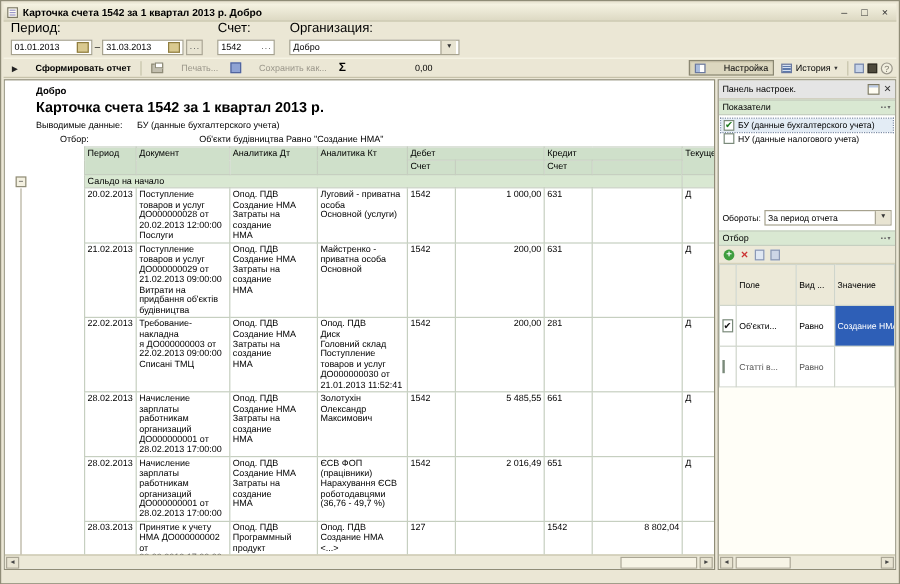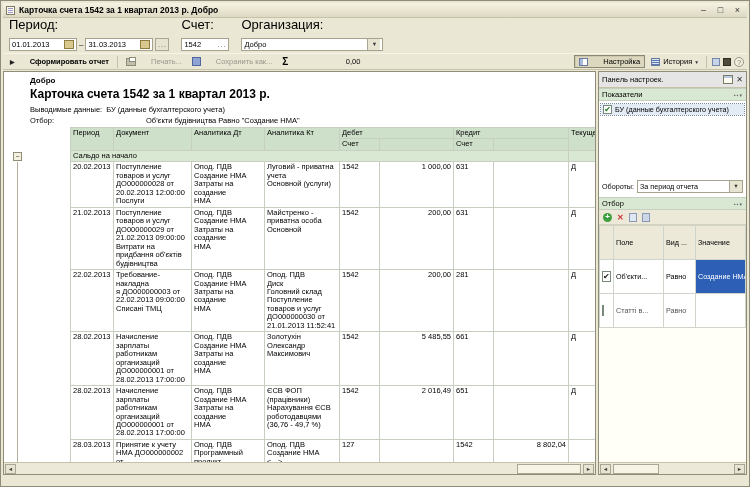--- a/index.html
+++ b/index.html
@@ -12,21 +12,21 @@
   .titlebar { height:15px; flex:0 0 15px; display:flex; align-items:center; gap:4px; padding:0 3px;
               background:linear-gradient(#f6f3e3,#ddd9c3); border-bottom:1px solid #c6c2aa; }
   .app-ic { width:9px; height:9px; border:1px solid #7d7a66; background:#fffdf2; position:relative; }
   .app-ic::after { content:""; position:absolute; left:1px; top:1px; width:5px; height:1px; background:#9a96c9; box-shadow:0 2px 0 #9a96c9, 0 4px 0 #9a96c9; }
   .titlebar .ttl { font-weight:bold; font-size:8.5px; flex:1; white-space:nowrap; overflow:hidden; }
   .winbtn { width:13px; height:11px; text-align:center; line-height:10px; font-size:9px; color:#333; cursor:default; }
 
   
   .filterbar { flex:0 0 27px; display:flex; padding:1px 6px 2px 6px; gap:12px; }
   .fgroup { display:flex; flex-direction:column; }
-  .flabel { height:19px; line-height:11px; font-size:13px; }
+  .flabel { height:14px; line-height:11px; font-size:11px; }
   .frow { display:flex; align-items:center; gap:2px; }
   .inputbox { height:13px; background:#fff; border:1px solid #a6a28e; display:flex; align-items:center; font-size:7.5px; padding:0 2px; gap:2px; }
   .cal-ic { width:10px; height:9px; background:#d9c98f; border:1px solid #8f7d3f; flex:0 0 10px; }
   .mini-btn { width:14px; height:13px; background:#e8e4d2; border:1px solid #aaa695; text-align:center; line-height:11px; font-size:7px; color:#555; }
   .dots { color:#555; font-size:7px; letter-spacing:1px; }
   .drop-btn { width:13px; height:11px; background:#e8e4d2; border-left:1px solid #aaa695; text-align:center; line-height:10px; font-size:5.5px; color:#333; margin-left:auto; }
 
   
   .toolbar { flex:0 0 17px; display:flex; align-items:center; gap:2px; padding:0 3px; border-top:1px solid #f8f5e6; border-bottom:1px solid #c6c2aa; font-size:7.5px; }
   .tbtn { display:flex; align-items:center; gap:15px; padding:1px 4px; white-space:nowrap; }
@@ -50,22 +50,22 @@
   .help-ic { width:10px; height:10px; border-radius:50%; border:1px solid #9a968a; color:#7a766a; text-align:center; line-height:9px; font-size:7.5px; background:#f2efdf; }
 
   
   .main { flex:1; display:flex; overflow:hidden; padding:1px 0; }
   .report-area { flex:1; background:#fff; border:1px solid #8f8c77; display:flex; flex-direction:column; overflow:hidden; }
   .report-scroll { flex:1; overflow:hidden; padding:4px 2px 0 26px; position:relative; }
 
   .r-org { font-weight:bold; font-size:8px; }
   .r-title { font-weight:bold; font-size:12px; margin:2px 0 3px 0; }
   .meta { display:flex; font-size:7.5px; line-height:11px; }
-  .meta .lbl1 { margin-right:4px; }
-  .meta .lbl2 { flex:0 0 116px; }
+  .meta .lbl1 { margin-right:12px; }
+  .meta .lbl2 { flex:0 0 116px;margin-left:20px; }
 
   .table-wrap { position:relative; width:573px; margin-top:1px;padding-left:40px; }
   .gbox { position:absolute; left:-17px; width:9px; height:9px; border:1px solid #8f8c77; background:#f4f1e1; font-size:7px; line-height:7px; text-align:center; color:#333; }
   .gbox.top { top:25px; }
   .gline { position:absolute; left:-13px; top:35px; bottom:13px; border-left:1px solid #b3af9b; }
 
   table.report { border-collapse:collapse; table-layout:fixed; width:573px; font-size:7.5px; line-height:1.13; }
   table.report th, table.report td { border:1px solid #c6cfc0; padding:1px 2px; vertical-align:top; overflow:hidden; }
   table.report th { background:#cfe0ca; font-weight:normal; text-align:left; height:11px; }
   th.c { text-align:center; }
@@ -250,21 +250,21 @@
               <td class="pre">Поступление
 товаров и услуг
 ДО000000028 от
 20.02.2013 12:00:00
 Послуги</td>
               <td class="pre">Опод. ПДВ
 Создание НМА
 Затраты на создание
 НМА</td>
               <td class="pre">Луговий - приватна
-учета
+особа
 Основной (услуги)</td>
               <td>1542</td>
               <td class="num">1 000,00</td>
               <td>631</td>
               <td class="num"></td>
               <td class="bal">
                     <span class="side">Д</span>
                     <span class="amt">1 000,00</span>
                   </td>
             </tr>
@@ -411,20 +411,24 @@
       </div>
 
       <div class="secband">
         <span>Показатели</span>
         <span class="sic">▪▪▾</span>
       </div>
       <div class="chkarea">
         <div class="chkrow sel">
           <span class="chk">✔</span>
           <span>БУ (данные бухгалтерского учета)</span>
+        </div>
+        <div class="chkrow">
+          <span class="chk"></span>
+          <span>НУ (данные налогового учета)</span>
         </div>
       </div>
 
       <div class="grouparea">
         <span>Обороты:</span>
         <div class="pselect">
           <span style="flex:1">За период отчета</span>
           <span class="drop-btn">▼</span>
         </div>
       </div>

